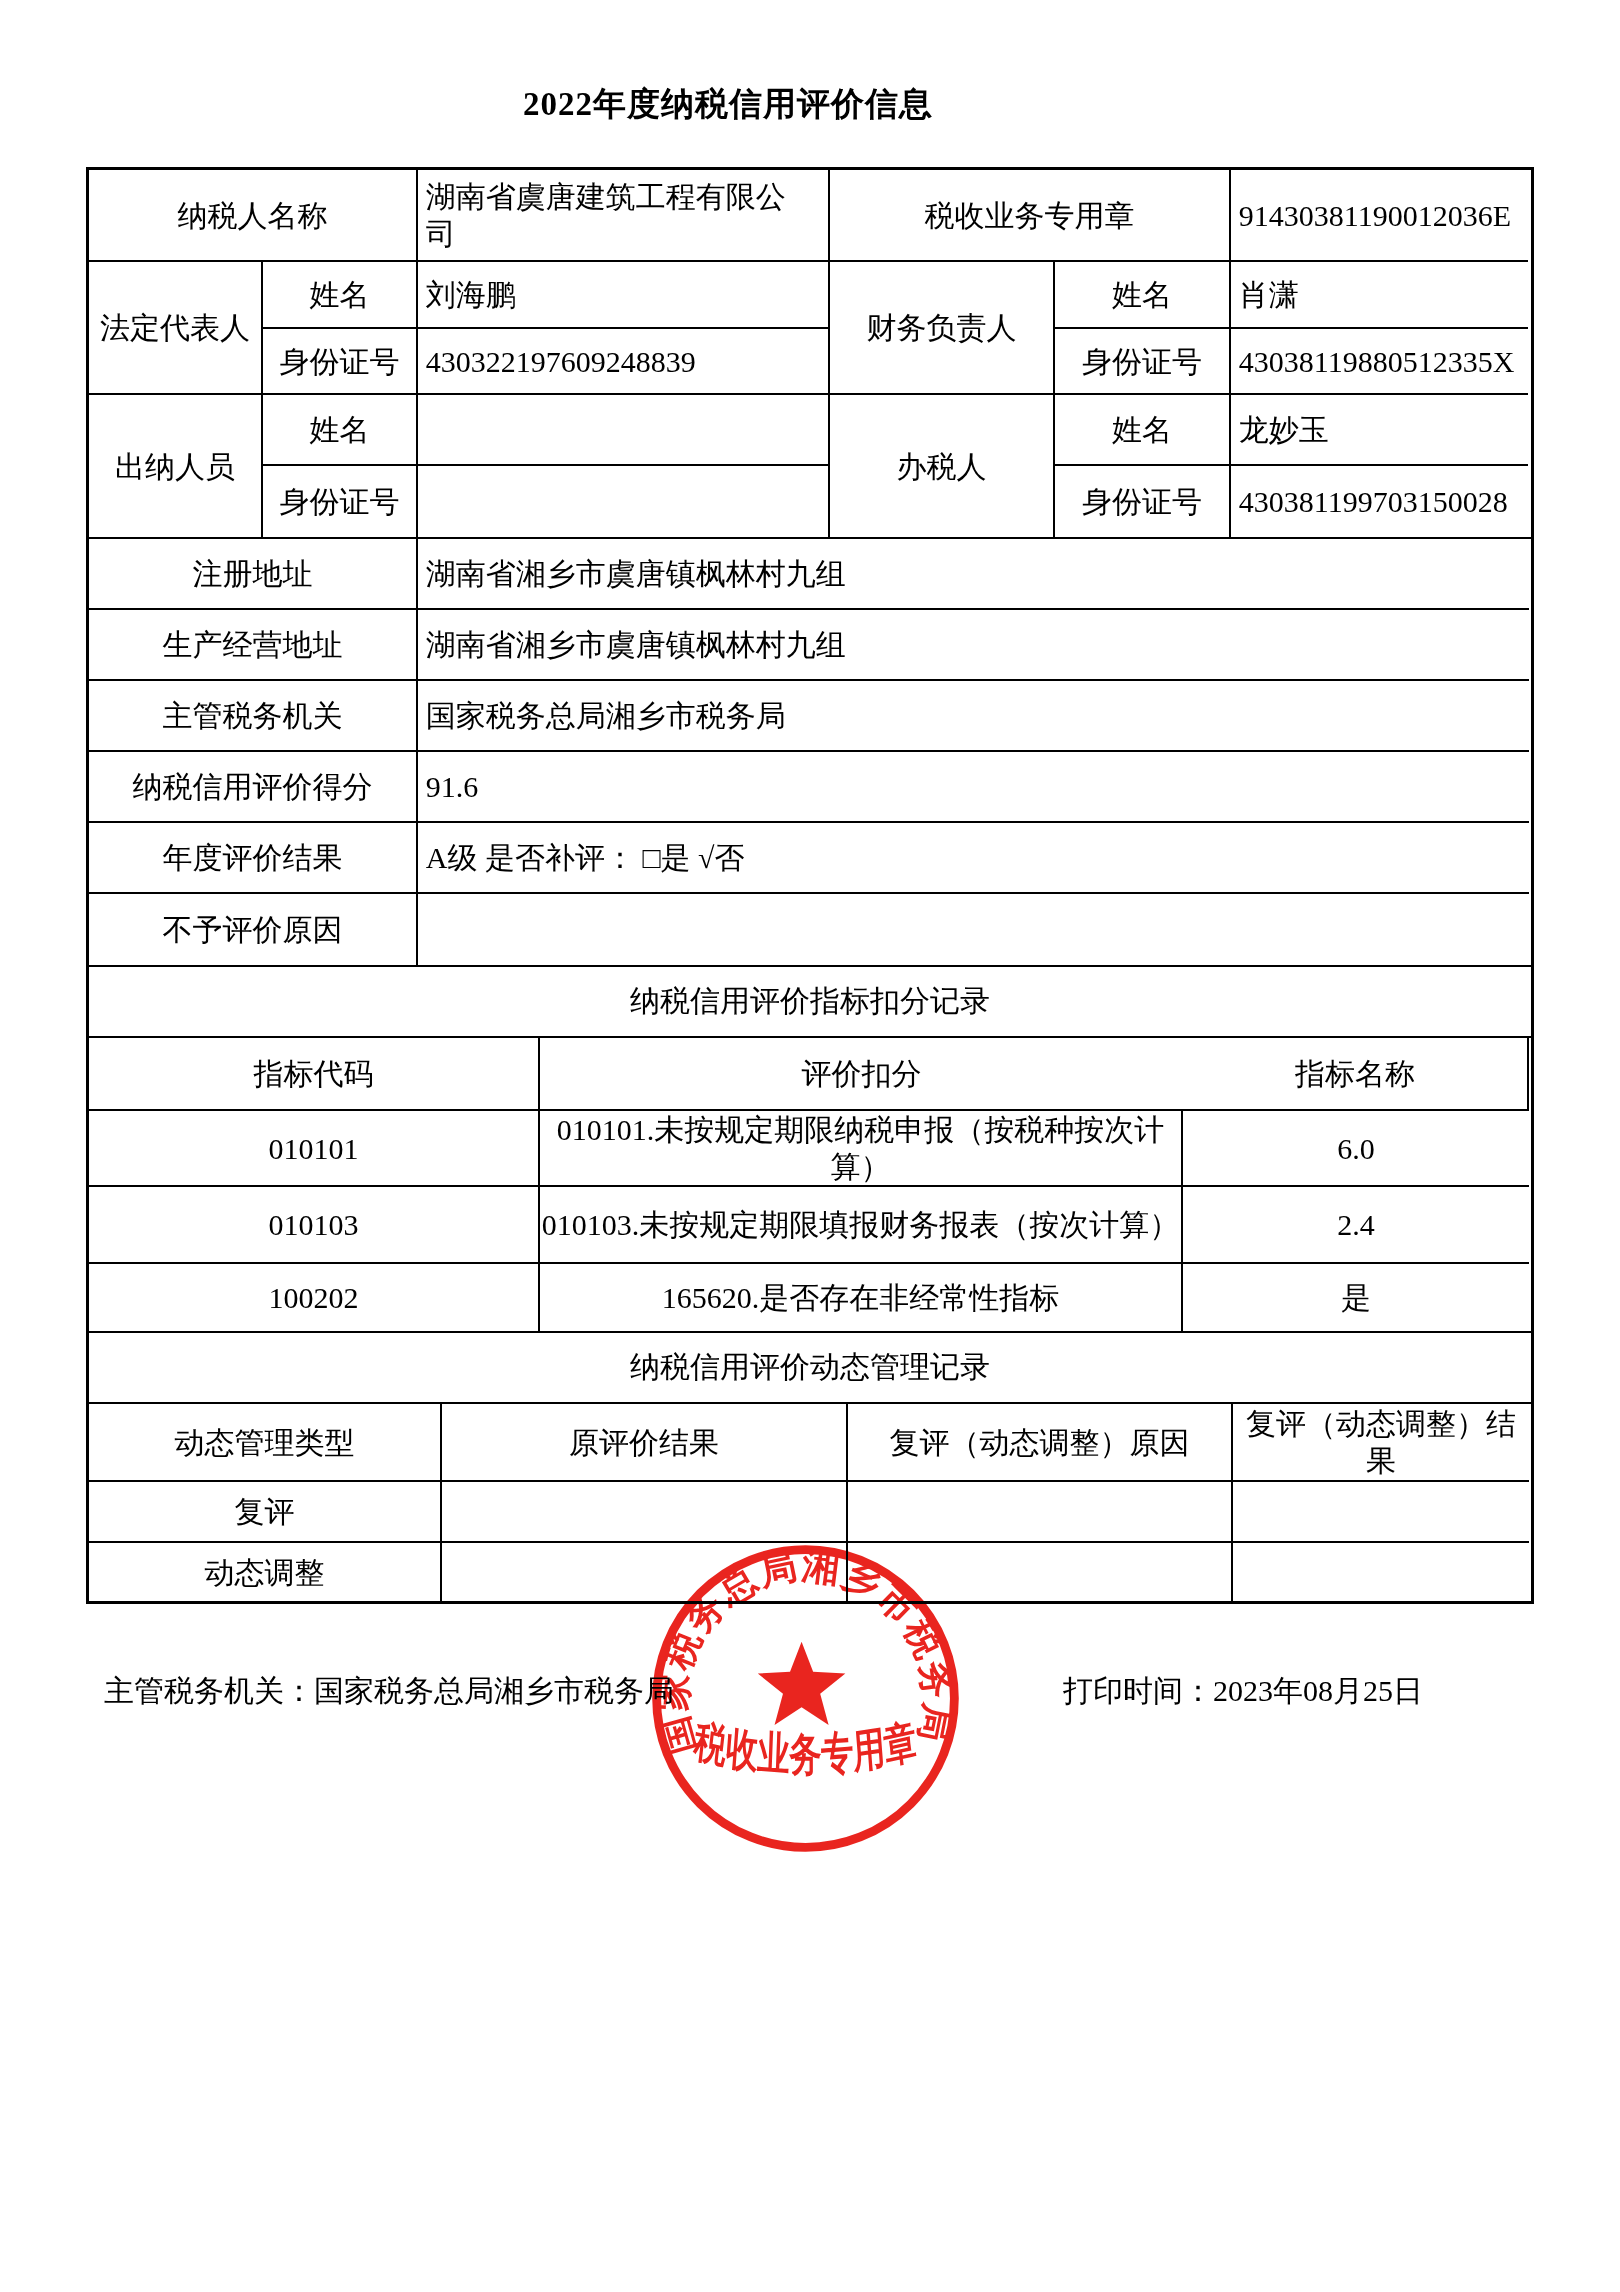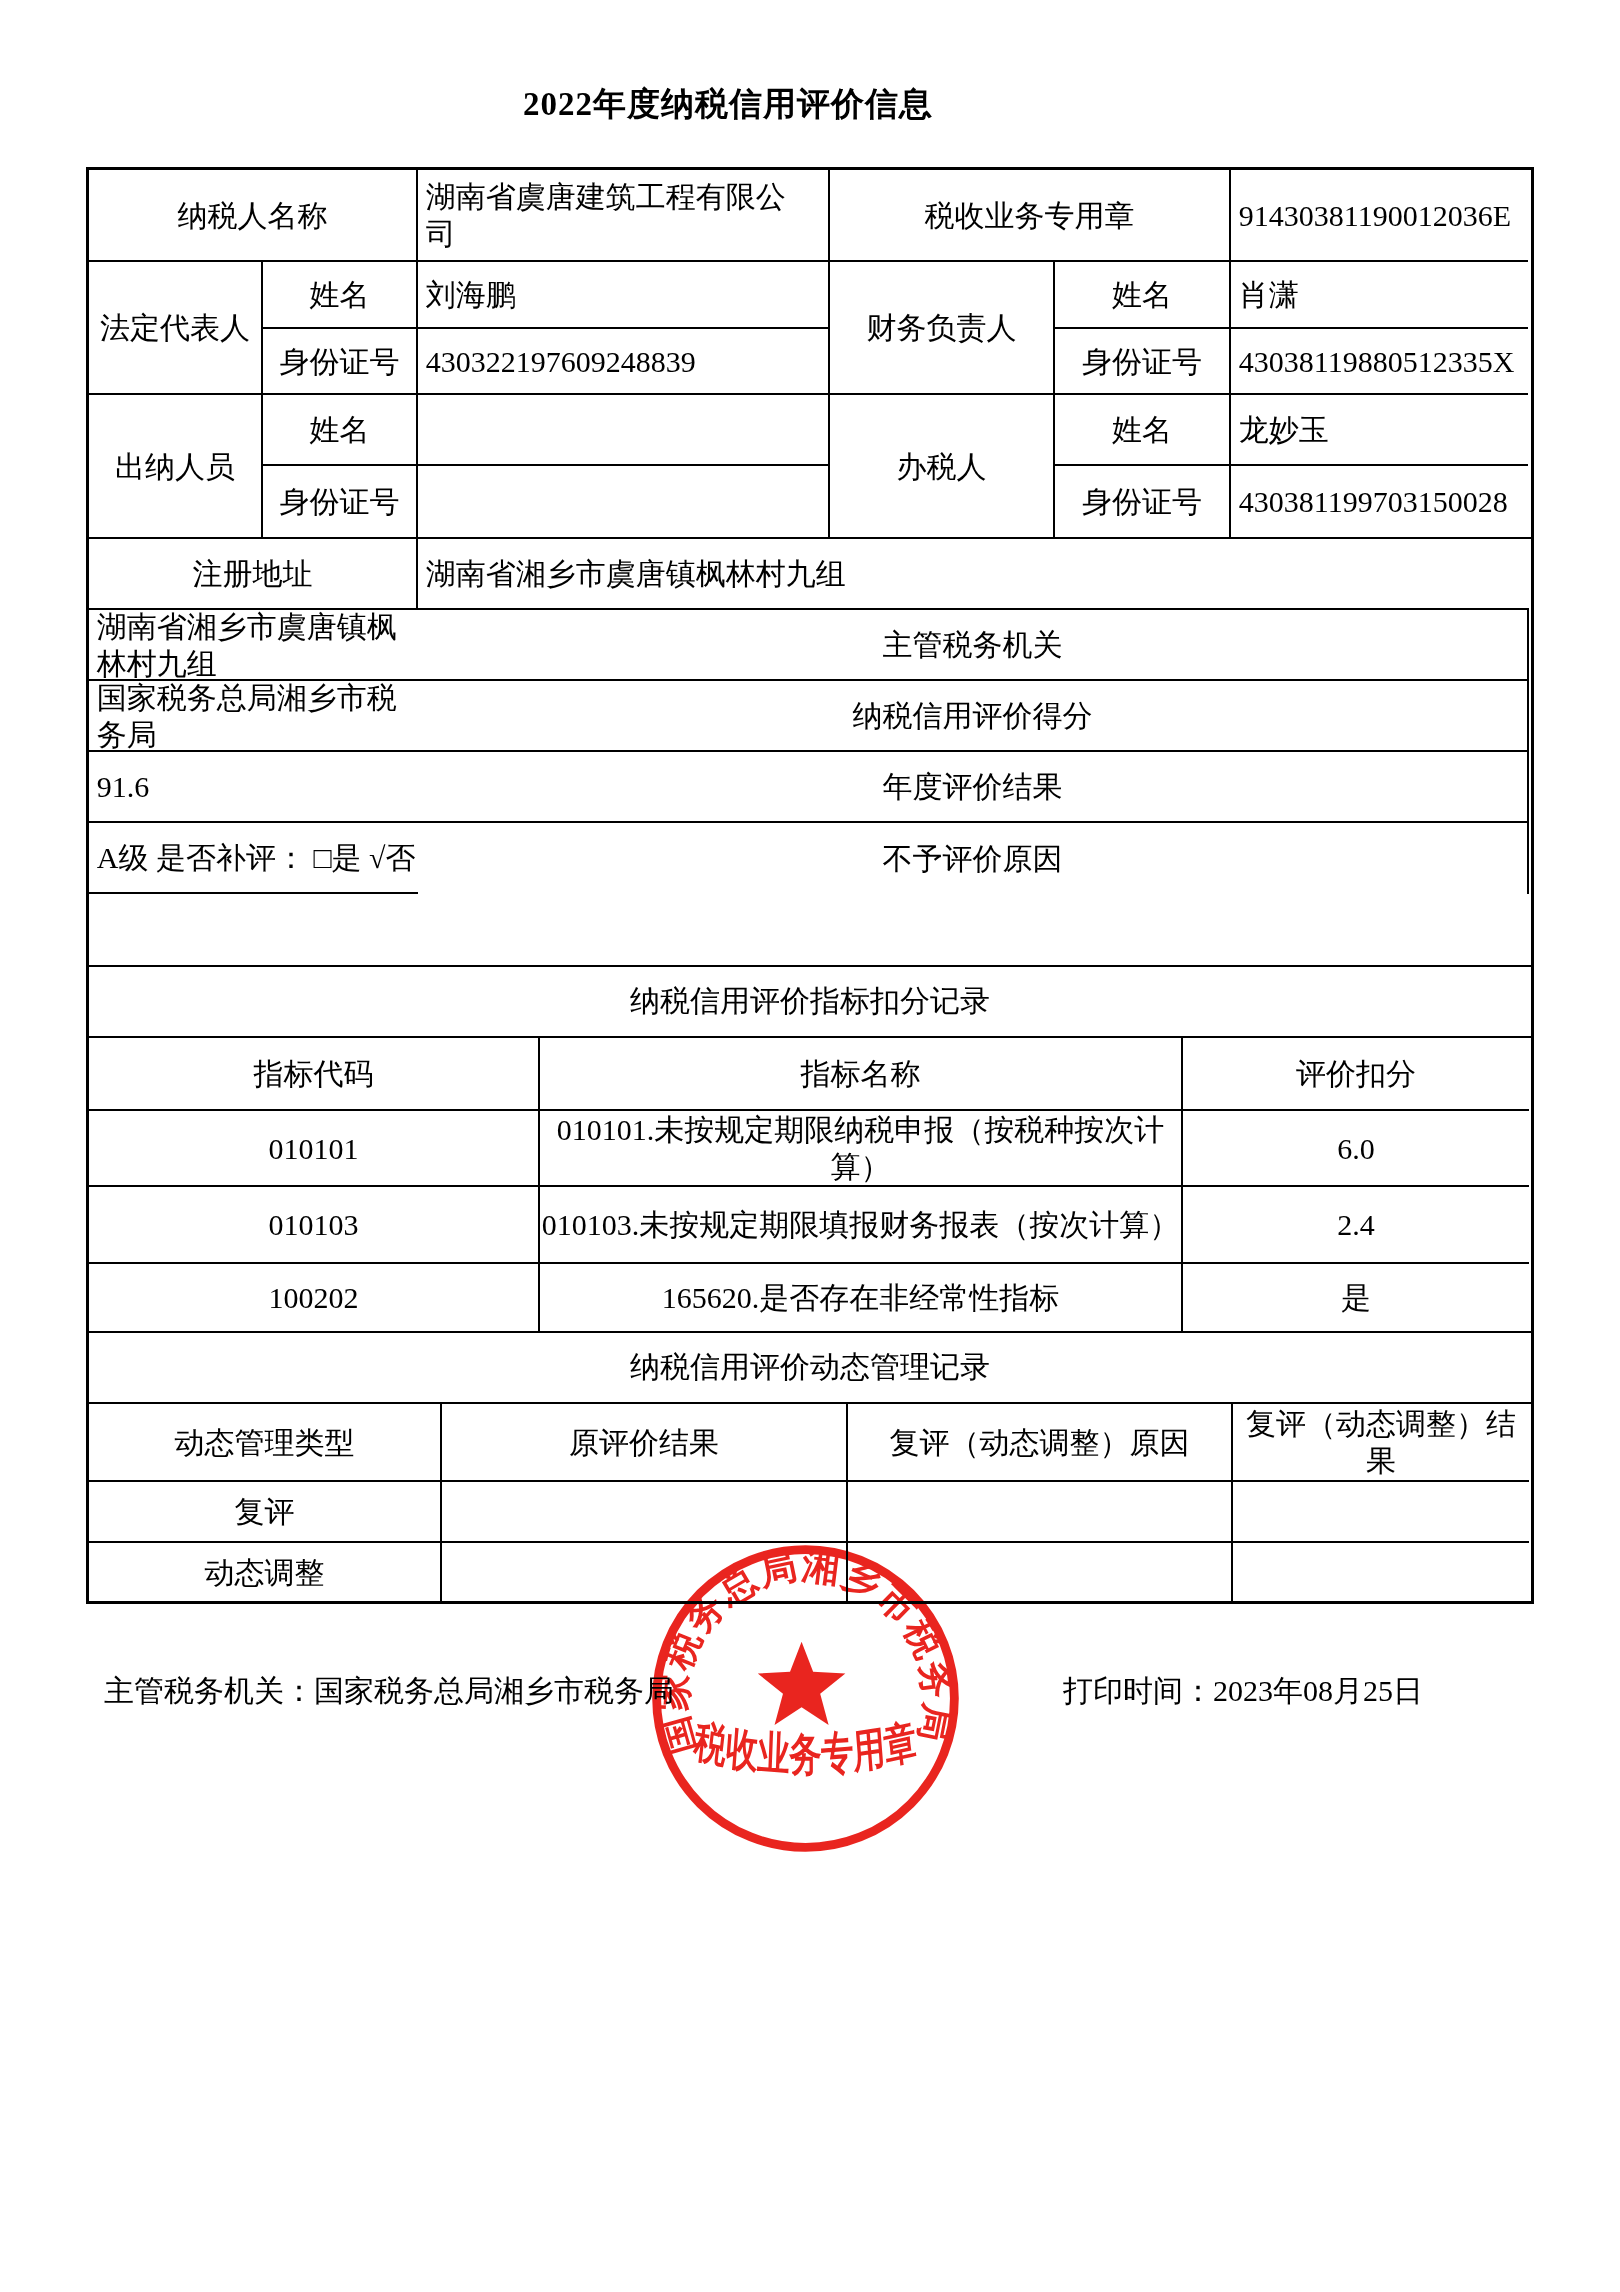--- a/index.html
+++ b/index.html
@@ -81,39 +81,40 @@
 
       <div class="cell lbl br" style="grid-area:5/2/6/3">身份证号</div>
       <div class="cell val br" style="grid-area:5/3/6/4"></div>
       <div class="cell lbl br" style="grid-area:5/5/6/6">身份证号</div>
       <div class="cell val" style="grid-area:5/6/6/7">430381199703150028</div>
     </div>
 
     <div class="sec secB">
       <div class="cell lbl br bb">注册地址</div>
       <div class="cell val bb">湖南省湘乡市虞唐镇枫林村九组</div>
+      <div class="cell lbl br bb">生产经营地址</div>
       <div class="cell val bb">湖南省湘乡市虞唐镇枫林村九组</div>
       <div class="cell lbl br bb">主管税务机关</div>
       <div class="cell val bb">国家税务总局湘乡市税务局</div>
       <div class="cell lbl br bb">纳税信用评价得分</div>
       <div class="cell val bb">91.6</div>
       <div class="cell lbl br bb">年度评价结果</div>
       <div class="cell val bb">A级 是否补评： □是 √否</div>
       <div class="cell lbl br">不予评价原因</div>
       <div class="cell val"></div>
     </div>
 
     <div class="sec">
       <div class="sechdr">纳税信用评价指标扣分记录</div>
     </div>
 
     <div class="sec secD">
       <div class="cell lbl br bb">指标代码</div>
+      <div class="cell lbl bb">评价扣分</div>
       <div class="cell lbl br bb">指标名称</div>
-      <div class="cell lbl bb">评价扣分</div>
 
       <div class="cell lbl br bb">010101</div>
       <div class="cell lbl br bb">010101.未按规定期限纳税申报（按税种按次计算）</div>
       <div class="cell lbl bb">6.0</div>
 
       <div class="cell lbl br bb">010103</div>
       <div class="cell lbl br bb">010103.未按规定期限填报财务报表（按次计算）</div>
       <div class="cell lbl bb">2.4</div>
 
       <div class="cell lbl br">100202</div>

